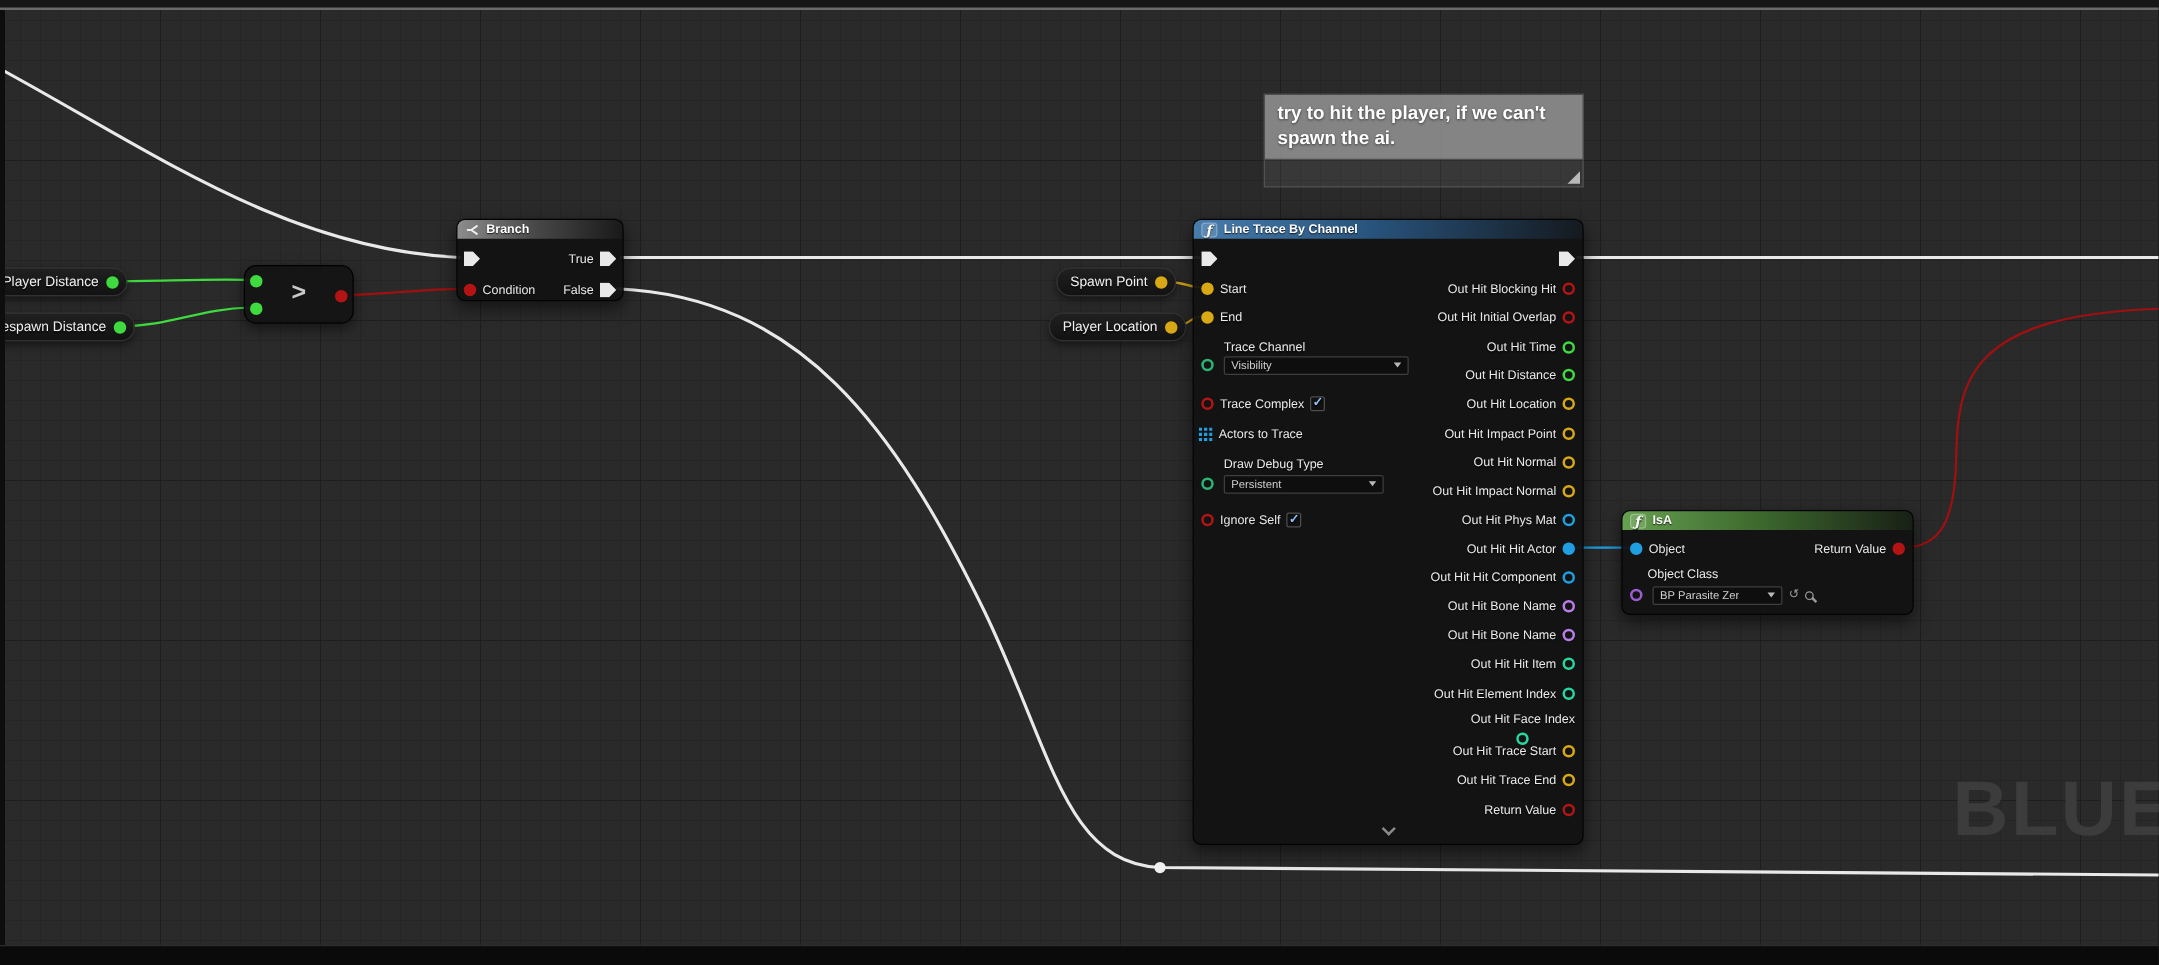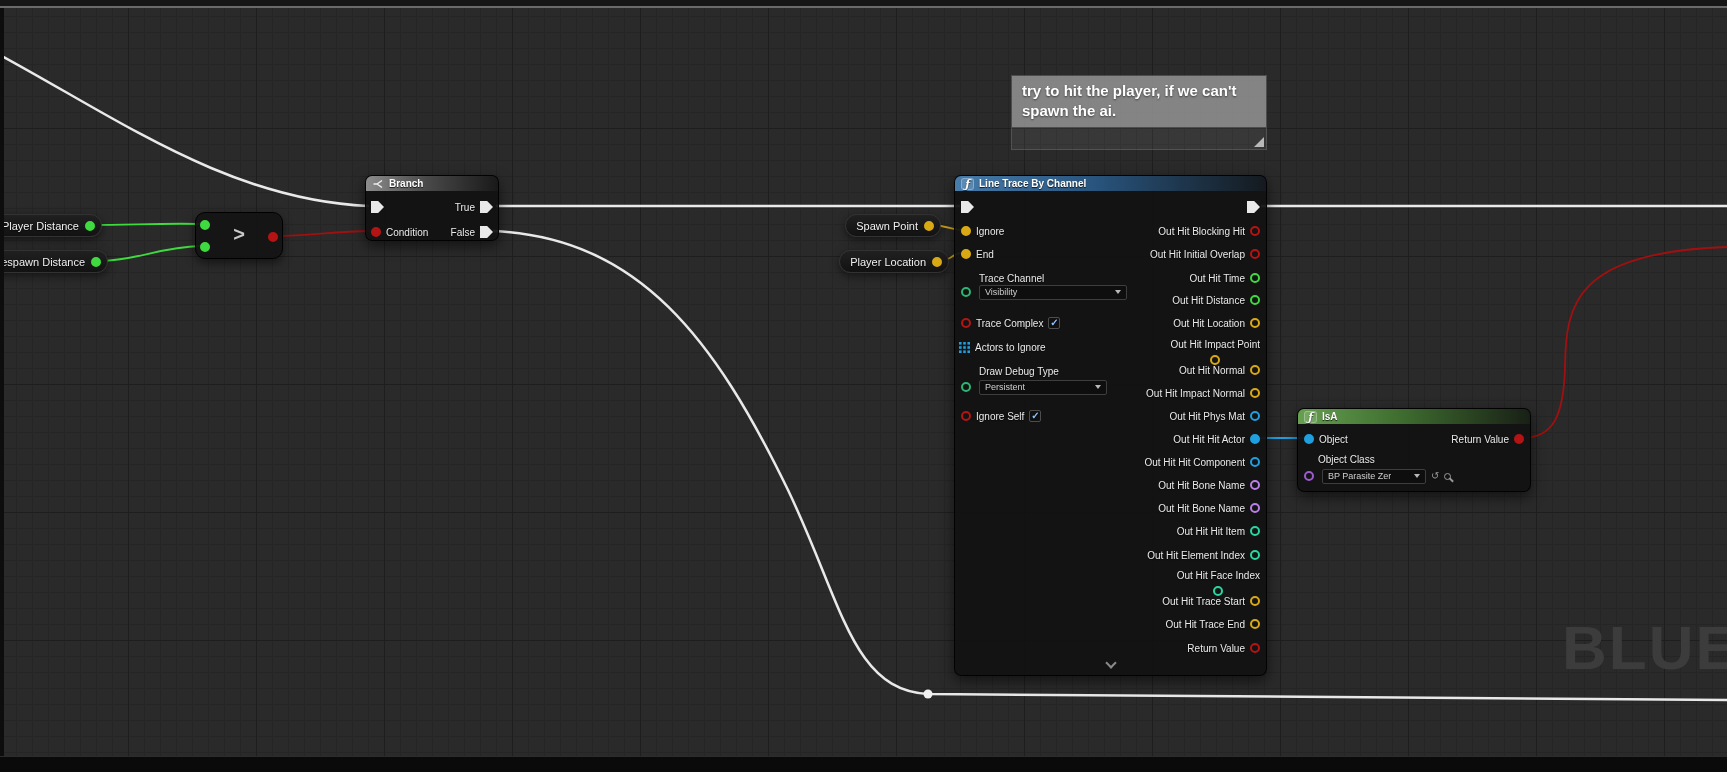--- a/index.html
+++ b/index.html
@@ -207,21 +207,21 @@
 
     <div class="lrow" style="top:23px;">
       <span class="pin-exec"></span>
     </div>
     <div class="rrow" style="top:23px;">
       <span class="pin-exec"></span>
     </div>
 
     <div class="lrow" style="top:47px;">
       <span class="pin gold filled"></span>
-      <span>Ignore</span>
+      <span>Start</span>
     </div>
     <div class="lrow" style="top:70px;">
       <span class="pin gold filled"></span>
       <span>End</span>
     </div>
     <div class="lrow" style="top:94px; left:24px;">
       <span>Trace Channel</span>
     </div>
     <div class="lrow" style="top:108px;">
       <span class="pin enum"></span>
@@ -242,21 +242,21 @@
             <rect x="4.2" y="0" width="2.6" height="2.6"></rect>
             <rect x="8.4" y="0" width="2.6" height="2.6"></rect>
           <rect x="0" y="4.2" width="2.6" height="2.6"></rect>
             <rect x="4.2" y="4.2" width="2.6" height="2.6"></rect>
             <rect x="8.4" y="4.2" width="2.6" height="2.6"></rect>
           <rect x="0" y="8.4" width="2.6" height="2.6"></rect>
             <rect x="4.2" y="8.4" width="2.6" height="2.6"></rect>
             <rect x="8.4" y="8.4" width="2.6" height="2.6"></rect>
         </g>
       </svg>
-      <span>Actors to Ignore</span>
+      <span>Actors to Trace</span>
     </div>
     <div class="lrow" style="top:187px; left:24px;">
       <span>Draw Debug Type</span>
     </div>
     <div class="lrow" style="top:203px;">
       <span class="pin enum"></span>
       <span class="dd" style="width:128px; margin-left:3px;">
         <span>Persistent</span>
         <span class="dd-tri"></span>
       </span>
@@ -281,21 +281,21 @@
           <span class="pin green"></span>
         </div>
         <div class="rrow" style="top: 116px;">
           <span>Out Hit Distance</span>
           <span class="pin green"></span>
         </div>
         <div class="rrow" style="top: 139px;">
           <span>Out Hit Location</span>
           <span class="pin gold"></span>
         </div>
-        <div class="rrow" style="top: 163px; flex-direction: column;">
+        <div class="rrow" style="top: 163px;">
           <span>Out Hit Impact Point</span>
           <span class="pin gold"></span>
         </div>
         <div class="rrow" style="top: 186px; margin-left: 32px;">
           <span>Out Hit Normal</span>
           <span class="pin gold"></span>
         </div>
         <div class="rrow" style="top: 209px;">
           <span>Out Hit Impact Normal</span>
           <span class="pin gold"></span>

